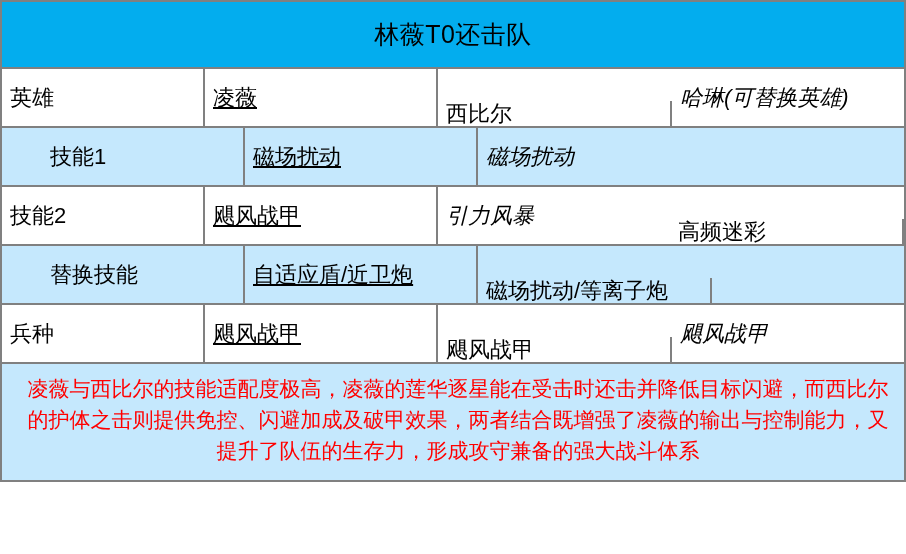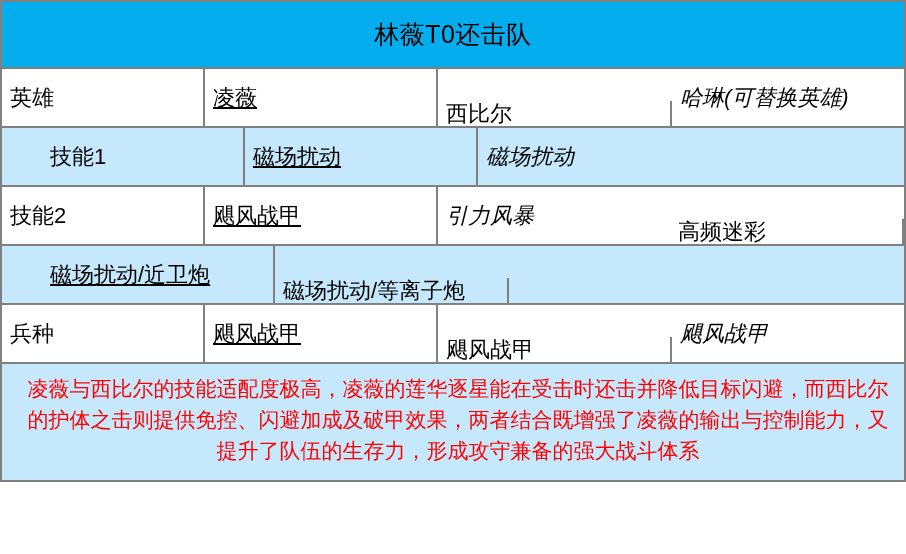--- a/index.html
+++ b/index.html
@@ -111,21 +111,22 @@
     </div>
 
     <div class="row odd">
       <div class="cell c0">技能2</div>
       <div class="cell c1">飓风战甲</div>
       <div class="cell c3">引力风暴</div>
       <div class="cell c2">高频迷彩</div>
     </div>
 
     <div class="row even">
-      <div class="cell c1">磁场扰动/近卫炮</div>
+      <div class="cell c0">替换技能</div>
+      <div class="cell c1">自适应盾/近卫炮</div>
       <div class="cell c2">磁场扰动/等离子炮</div>
     </div>
 
     <div class="row odd">
       <div class="cell c0">兵种</div>
       <div class="cell c1">飓风战甲</div>
       <div class="cell c2">飓风战甲</div>
       <div class="cell c3">飓风战甲</div>
     </div>
 

